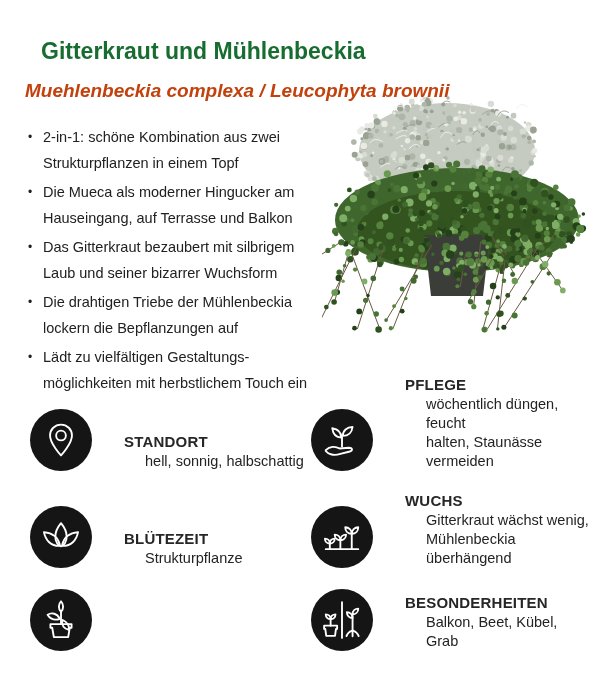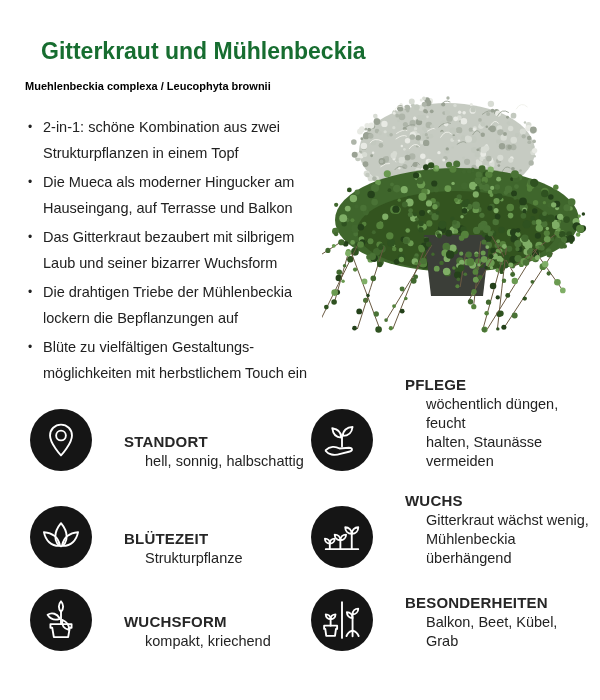--- a/index.html
+++ b/index.html
@@ -1,20 +1,20 @@
 <!DOCTYPE html>
 <html><head>
 <meta charset="utf-8">
 <style>
   html,body{margin:0;padding:0;background:#fff;}
   .page{position:relative;width:600px;height:700px;overflow:hidden;background:#fff;
         font-family:"Liberation Sans",sans-serif;color:#1f1f1f;}
   .header{padding:22px 0 0 25px;}
   .title{margin:16px;font-size:23px;line-height:1.15;font-weight:700;color:#176d30;}
-  .subtitle{margin:8px 0 0;font-size:11px;font-weight:700;color:#000000;}
+  .subtitle{margin:8px 0 0;font-size:19px;font-style:italic;font-weight:700;color:#c2410c;}
   .bullets{list-style:none;margin:22px 0 0;padding:0 0 0 28px;width:300px;}
   .bullets li{position:relative;padding-left:15px;font-size:14.5px;line-height:26px;
               margin-bottom:3px;white-space:pre-line;color:#212121;}
   .bullets .marker{position:absolute;left:0;top:0;font-size:12px;}
   .plant{position:absolute;left:322px;top:85px;width:272px;height:252px;}
   .plant svg{display:block;width:272px;height:252px;}
   .attrs{position:absolute;left:30px;top:376px;width:562px;display:grid;
          grid-template-columns:281px 281px;row-gap:21px;}
   .attr{display:flex;align-items:flex-end;gap:32px;min-height:62px;}
   .badge{width:62px;height:62px;border-radius:50%;background:#151515;
@@ -38,21 +38,21 @@
 
   <ul class="bullets">
     <li><span class="marker">•</span><span>2-in-1: schöne Kombination aus zwei
 Strukturpflanzen in einem Topf</span></li>
     <li><span class="marker">•</span><span>Die Mueca als moderner Hingucker am
 Hauseingang, auf Terrasse und Balkon</span></li>
     <li><span class="marker">•</span><span>Das Gitterkraut bezaubert mit silbrigem
 Laub und seiner bizarrer Wuchsform</span></li>
     <li><span class="marker">•</span><span>Die drahtigen Triebe der Mühlenbeckia
 lockern die Bepflanzungen auf</span></li>
-    <li><span class="marker">•</span><span>Blüte zu vielfältigen Gestaltungs-
+    <li><span class="marker">•</span><span>Lädt zu vielfältigen Gestaltungs-
 möglichkeiten mit herbstlichem Touch ein</span></li>
   </ul>
 
   <div class="plant">
     <svg id="plantSvg" viewBox="0 0 272 252">
         <ellipse cx="125" cy="66" rx="88" ry="48" fill="#c6cbc2"></ellipse>
         <circle cx="102.03834352563089" cy="43.58876739821912" r="2.070773982289608" fill="#c3c9bf"></circle>
         <circle cx="174.4839060416637" cy="26.70225259272427" r="2.8075533528847405" fill="#9aa294"></circle>
         <circle cx="130.66987370090524" cy="62.43919122472979" r="1.22046093131437" fill="#c3c9bf"></circle>
         <circle cx="67.65601585840338" cy="88.52390693183347" r="3.3348624315740834" fill="#c3c9bf"></circle>
@@ -922,24 +922,20 @@
     <div class="attr">
       <span class="badge">
         <svg viewBox="0 0 64 64">
             <path d="M19 37 H45 V41.5 H42.8 L40.8 53 H23.2 L21.2 41.5 H19 Z"></path>
             <path d="M32 37 V22"></path>
             <path d="M32 22 C28.5 18.5 28.5 12.5 32 9 C35.5 12.5 35.5 18.5 32 22 Z"></path>
             <path d="M30 31 C24 32.5 18.5 30.5 15.5 25.5 C21 22 27.5 24.5 30 29.5 Z"></path>
             <path d="M34 32 C39.5 34.5 42.5 39 41.5 44 C36 43 32.5 38.5 33.5 33.5 Z"></path>
           </svg>
       </span>
-      <div class="attr-text">
-        <div class="attr-label">WUCHSFORM</div>
-        <div class="attr-value">kompakt, kriechend</div>
-      </div>
     </div>
 
     <div class="attr">
       <span class="badge">
         <svg viewBox="0 0 64 64">
             <path d="M32 10 V54"></path>
             <path d="M10 39 H26 V43 H24.6 L23.4 51.5 H12.6 L11.4 43 H10 Z"></path>
             <path d="M18 39 V31"></path>
             <path d="M18 31 C14.5 31 12 28.5 12 25 C15.5 25 18 27.5 18 31 Z"></path>
             <path d="M18 31 C21.5 31 24 28.5 24 25 C20.5 25 18 27.5 18 31 Z"></path>

